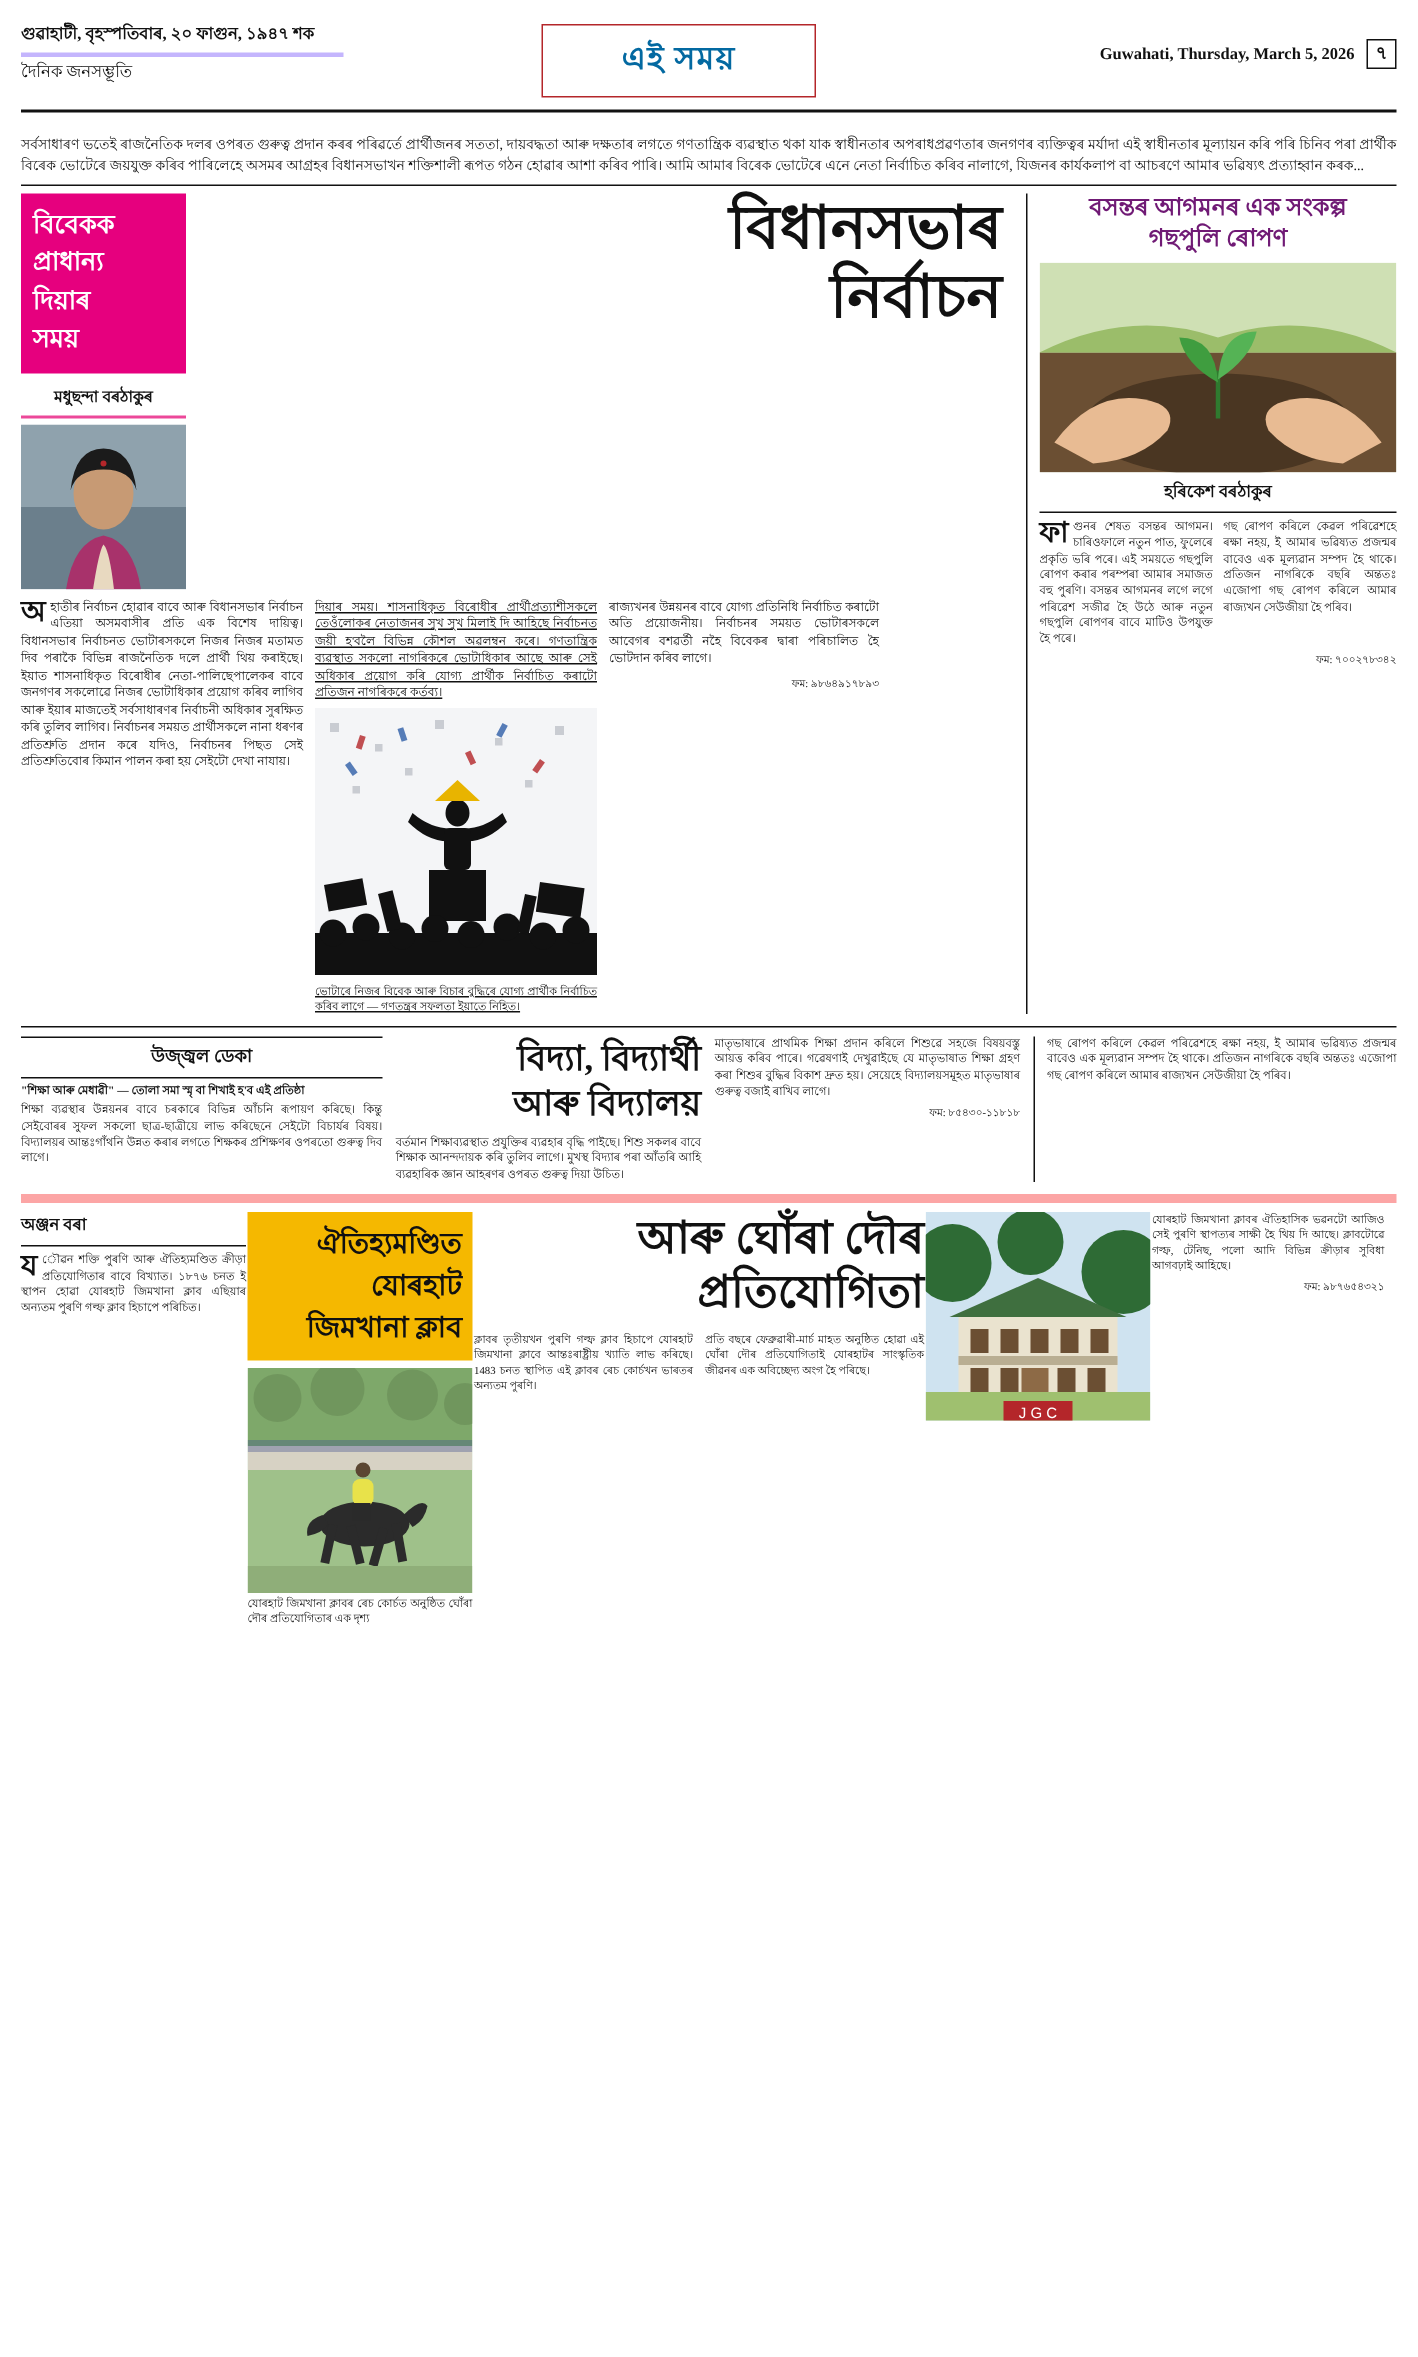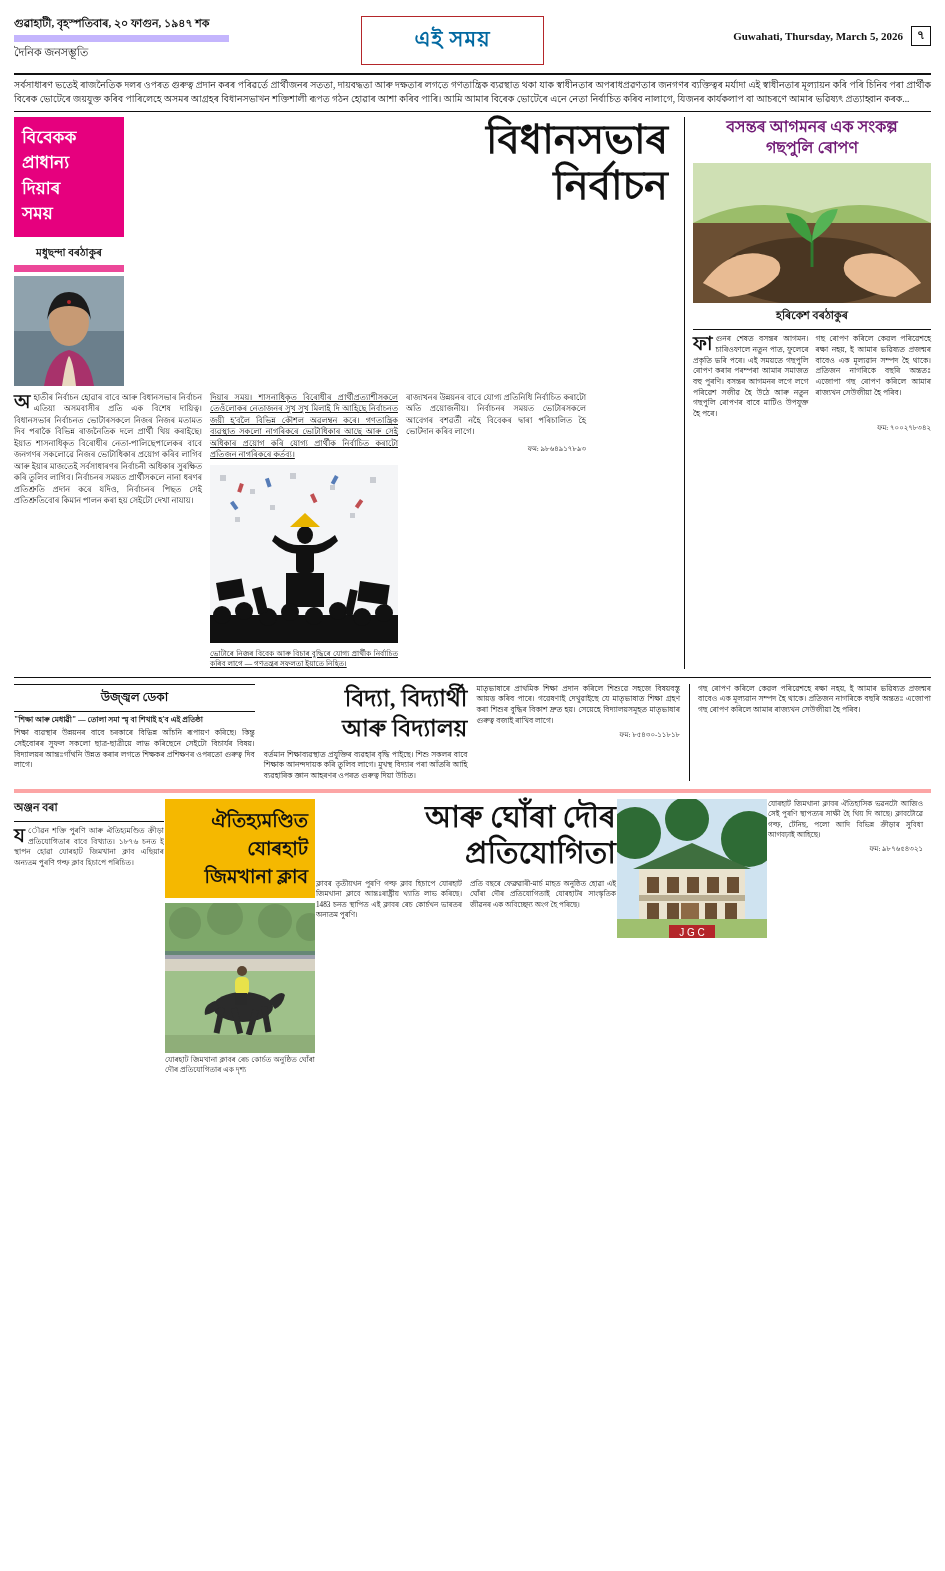--- a/index.html
+++ b/index.html
@@ -10,44 +10,44 @@
     font-family: "Liberation Serif", serif;
     color: #111;
     position: relative;
   }
   .page { width:945px; height:1571px; padding: 16px 14px 10px 14px; position:relative; }
 
   
   .masthead { display:flex; align-items:flex-start; justify-content:space-between; padding-bottom:4px; }
   .mh-left { width: 215px; font-size: 11px; line-height: 1.45; }
   .mh-left .date { font-weight:600; }
-  .mh-left .pub { border-top:7px solid #c4b5fd; margin-top:3px; padding-top:3px; font-size:11px; }
+  .mh-left .pub { border-top:3px solid #c4b5fd; margin-top:3px; padding-top:3px; font-size:11px; }
   .mh-center { flex:1; display:flex; justify-content:center; }
   .mh-box { border:1.6px solid #b4262a; padding:6px 52px; }
   .mh-box .title { color:#0369a1; font-size:21px; font-weight:700; letter-spacing:1px; }
   .mh-right { width: 255px; display:flex; align-items:center; justify-content:flex-end; gap:8px; padding-top:10px; }
   .mh-right .eng { font-size:11px; font-weight:700; }
   .pagenum { border:1.4px solid #111; width:20px; height:20px; display:flex; align-items:center; justify-content:center; font-size:12px; font-weight:700;}
 
   .rule-thick { border-top:2px solid #111; margin:4px 0 0 0; }
 
   
-  .topstrip { display:flex; gap:10px; margin-top:4px;align-items:center; }
+  .topstrip { display:flex; gap:10px; margin-top:16px;align-items:center; }
   .topstrip .lead { flex:1; font-size:9.3px; line-height:1.5; text-align:justify; border-bottom:1px solid #111; padding-bottom:4px; }
 
   
   .mainwrap { display:flex; gap:10px; margin-top:5px; }
   .leftzone { width:680px; }
   .rightzone { width:247px; border-left:1px solid #111; padding-left:8px; }
 
   
   .headblock { display:flex; gap:10px; }
   .kicker { width:110px; }
   .kicker .pinkbox { background:#e6007e; color:#fff; font-weight:700; font-size:17px; line-height:1.5; padding:8px 8px 10px 8px; }
-  .byline { font-size:10.5px; font-weight:700; text-align:center; border-bottom:7px solid #ec4899; padding:4px 0 3px; margin-top:4px;}
+  .byline { font-size:10.5px; font-weight:700; text-align:center; border-bottom:2px solid #ec4899; padding:4px 0 3px; margin-top:4px;}
   .photo { width:100%; height:110px; margin-top:4px; position:relative; overflow:hidden; }
   .hl { flex:1; }
   .hl h1 { margin:0; font-size:40px; line-height:1.15; font-weight:700; text-align:right; padding-right:6px;}
 
   
   .cols3 { display:flex; gap:8px; margin-top:6px; }
   .col { font-size:8.1px; line-height:1.42; text-align:justify; color:#111; }
   .col p { margin:0 0 4px 0; }
   .dropcapbox { font-size:8.1px; line-height:1.42; text-align:justify;}
   .dropcap { float:left; font-size:19px; line-height:17px; font-weight:700; padding:1px 3px 0 0; }
@@ -73,21 +73,21 @@
   .b2-b { width:208px; }
   .b2-c { width:208px; }
   .b2-d { width:247px; }
   .ujjal { text-align:center; font-weight:700; font-size:12px; border:1px solid #111; border-width:1px 0; padding:3px 0; }
   .bighead2 { font-size:23px; font-weight:700; line-height:1.3; text-align:right; }
   .smallnote { font-size:7.6px; line-height:1.4; text-align:justify; }
 
   .refbox { font-size:7px; text-align:right; padding-top:3px; }
 
   
-  .band3 { display:flex; gap:1px; margin-top:8px; border-top:4px solid #fca5a5; padding-top:6px; }
+  .band3 { display:flex; gap:1px; margin-top:8px; border-top:6px solid #fca5a5; padding-top:6px; }
   .b3-a { width:150px; }
   .b3-b { width:150px; }
   .b3-c { width:300px; }
   .b3-d { width:150px; }
   .b3-e { width:155px; }
   .authorline { font-weight:700; font-size:11px; border-bottom:1px solid #111; padding-bottom:3px; margin-bottom:4px;}
   .yellowbox { background:#f5b800; font-weight:700; font-size:19px; line-height:1.45; padding:8px 7px; text-align:right; }
   .bighead3 { font-size:30px; font-weight:700; line-height:1.2; text-align:right; }
   .horsephoto { width:100%; height:150px; margin-top:5px; position:relative; overflow:hidden; }
   .clubphoto { width:100%; height:139px; position:relative; overflow:hidden; }

